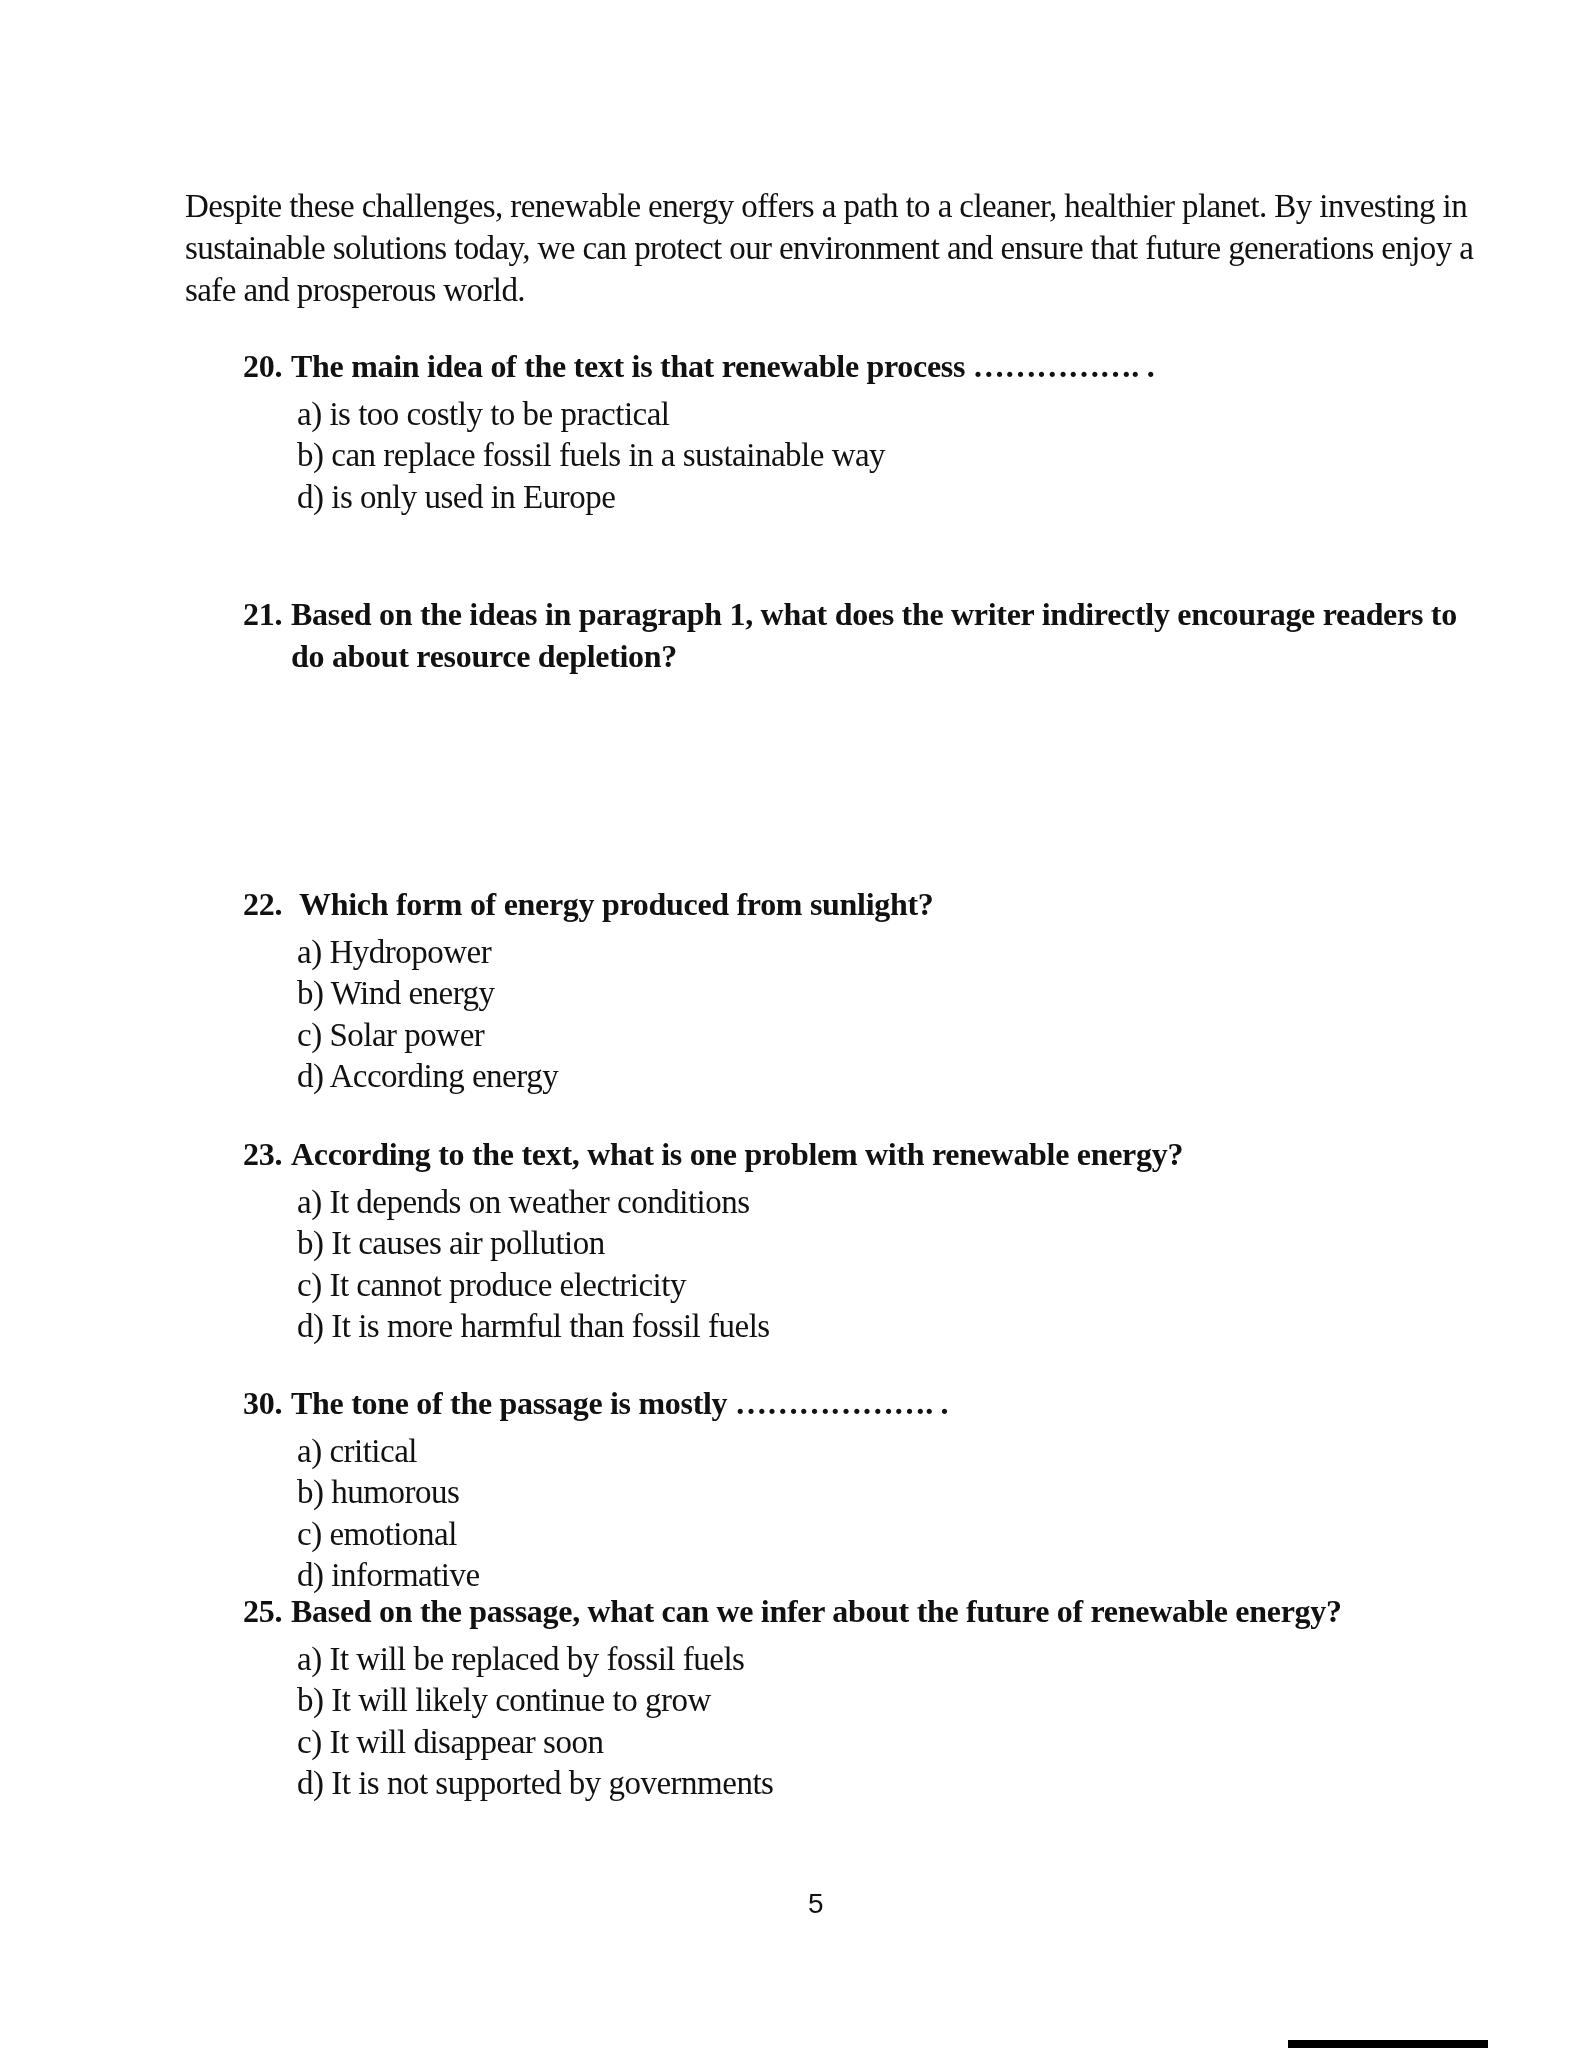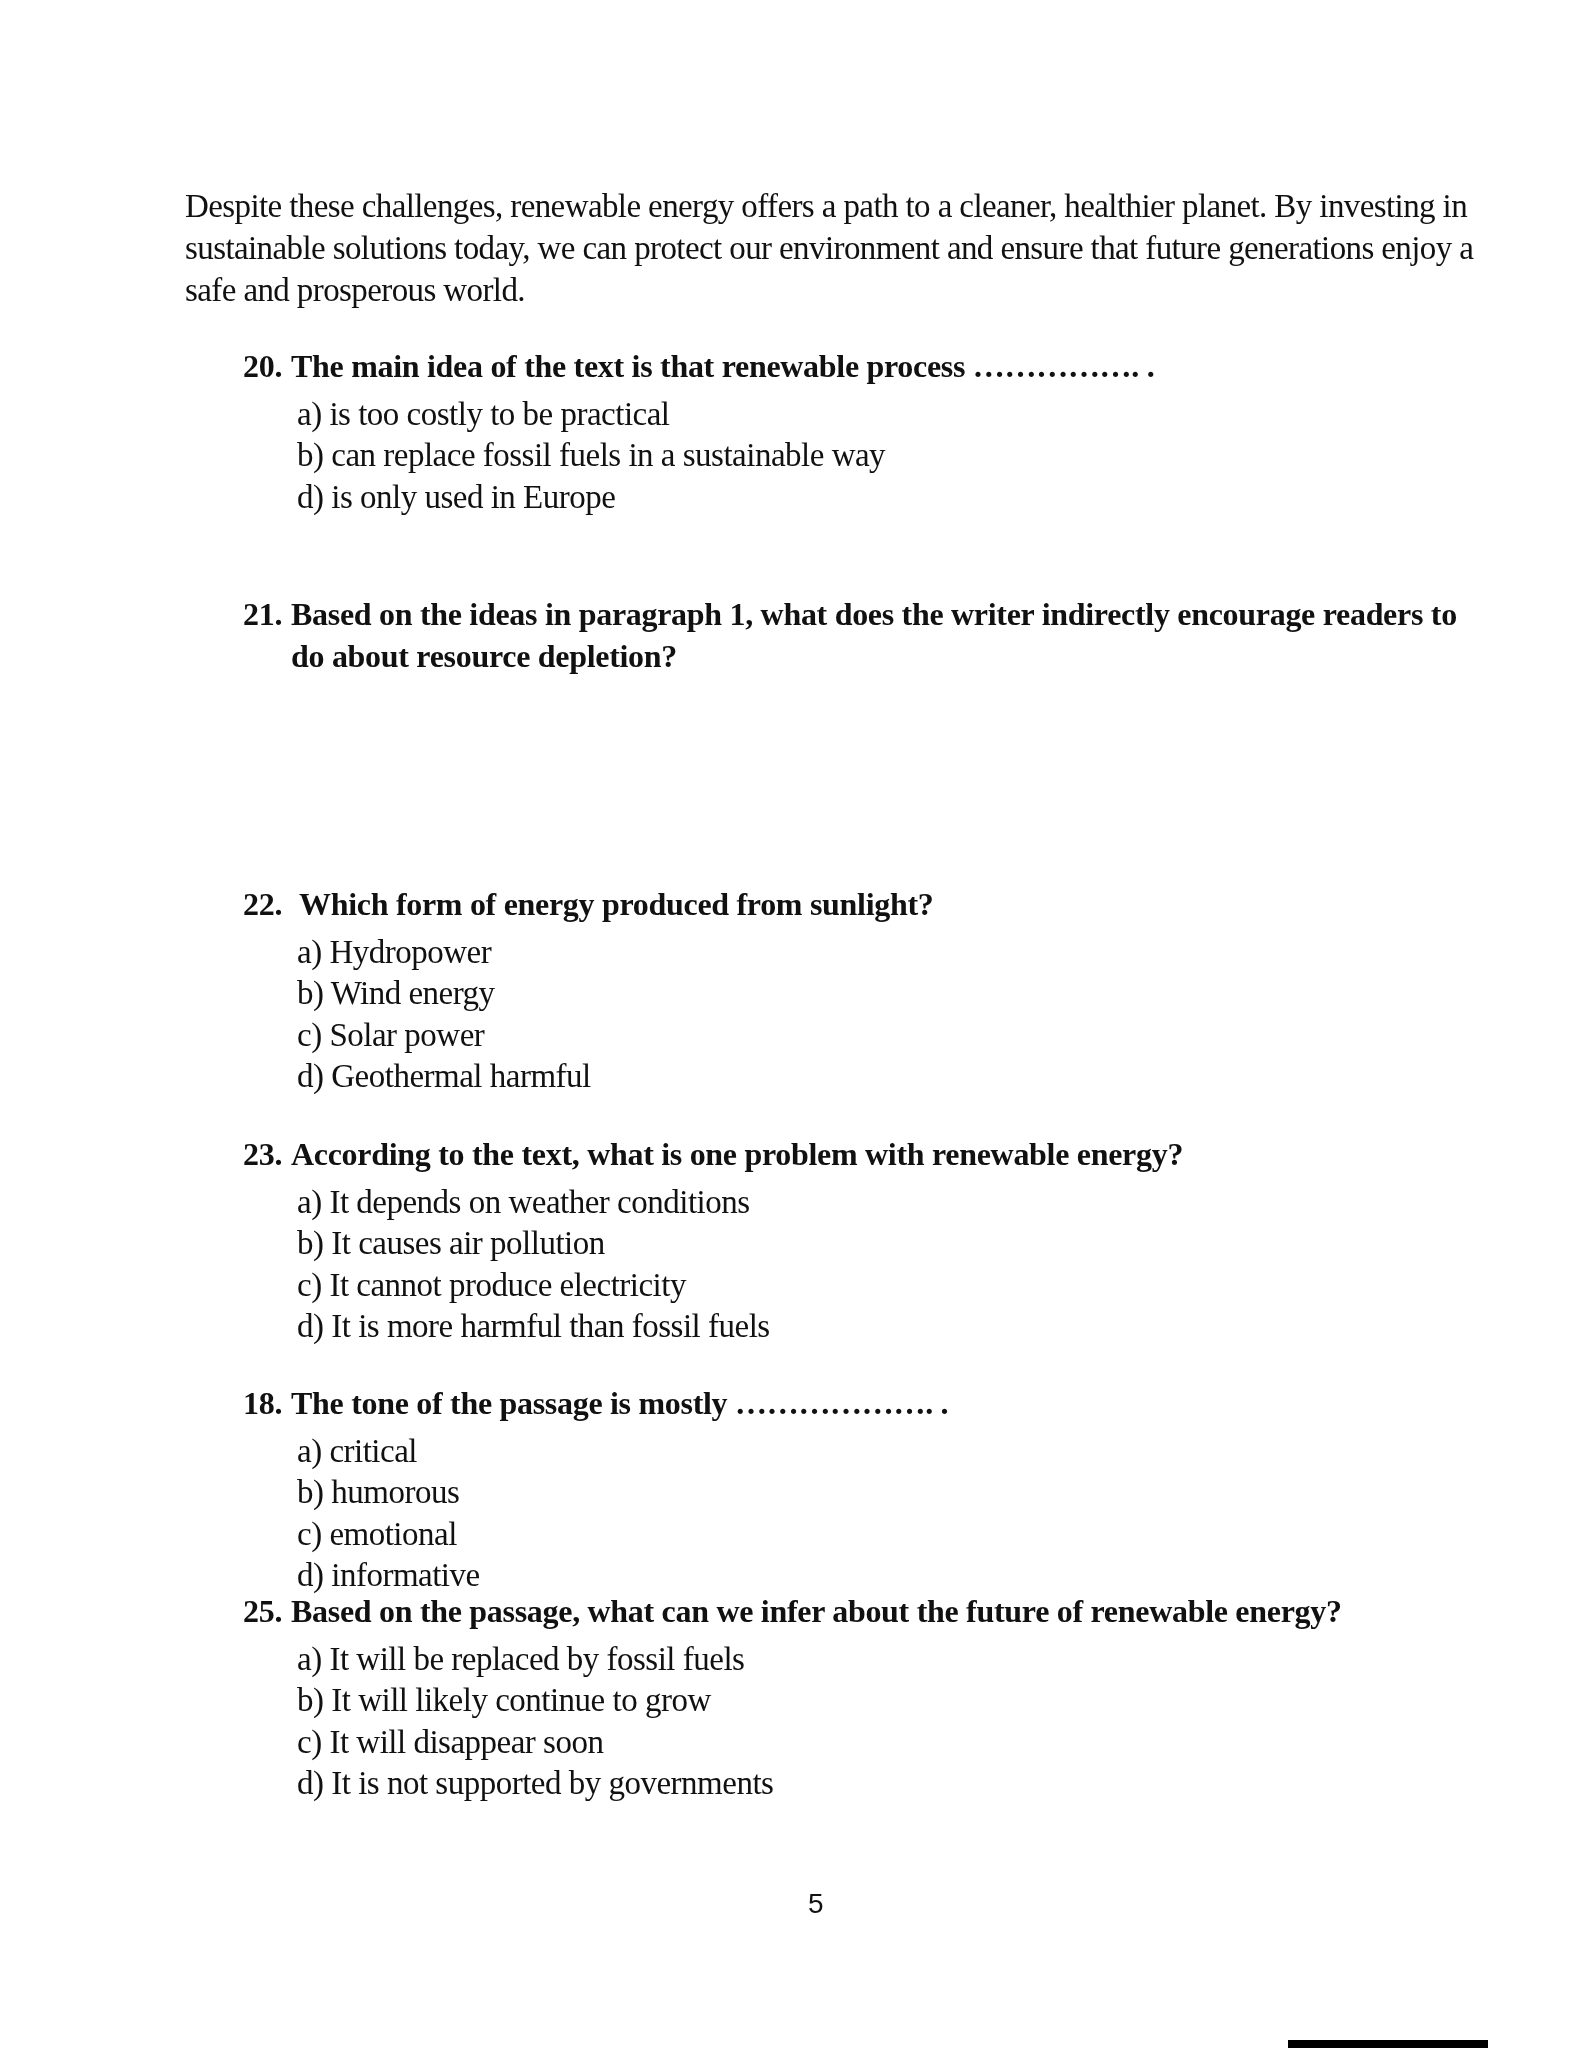--- a/index.html
+++ b/index.html
@@ -106,40 +106,40 @@
 
   <div class="question q22" style="top:884px;">
     <div class="q-title">
       <span class="q-num">22.</span>
       <span class="q-text">Which form of energy produced from sunlight?</span>
     </div>
     <ul class="options">
       <li class="option">a) Hydropower</li>
       <li class="option">b) Wind energy</li>
       <li class="option">c) Solar power</li>
-      <li class="option">d) Geothermal harmful</li>
+      <li class="option">d) According energy</li>
     </ul>
   </div>
 
   <div class="question q23" style="top:1134px;font-family:Liberation Serif, serif;">
     <div class="q-title">
       <span class="q-num">23.</span>
       <span class="q-text">According to the text, what is one problem with renewable energy?</span>
     </div>
     <ul class="options">
       <li class="option">a) It depends on weather conditions</li>
       <li class="option">b) It causes air pollution</li>
       <li class="option">c) It cannot produce electricity</li>
       <li class="option">d) It is more harmful than fossil fuels</li>
     </ul>
   </div>
 
   <div class="question q24" style="top:1383px;">
     <div class="q-title">
-      <span class="q-num">18.</span>
+      <span class="q-num">30.</span>
       <span class="q-text">The tone of the passage is mostly ………………. .</span>
     </div>
     <ul class="options">
       <li class="option">a) critical</li>
       <li class="option">b) humorous</li>
       <li class="option">c) emotional</li>
       <li class="option">d) informative</li>
     </ul>
   </div>
 

